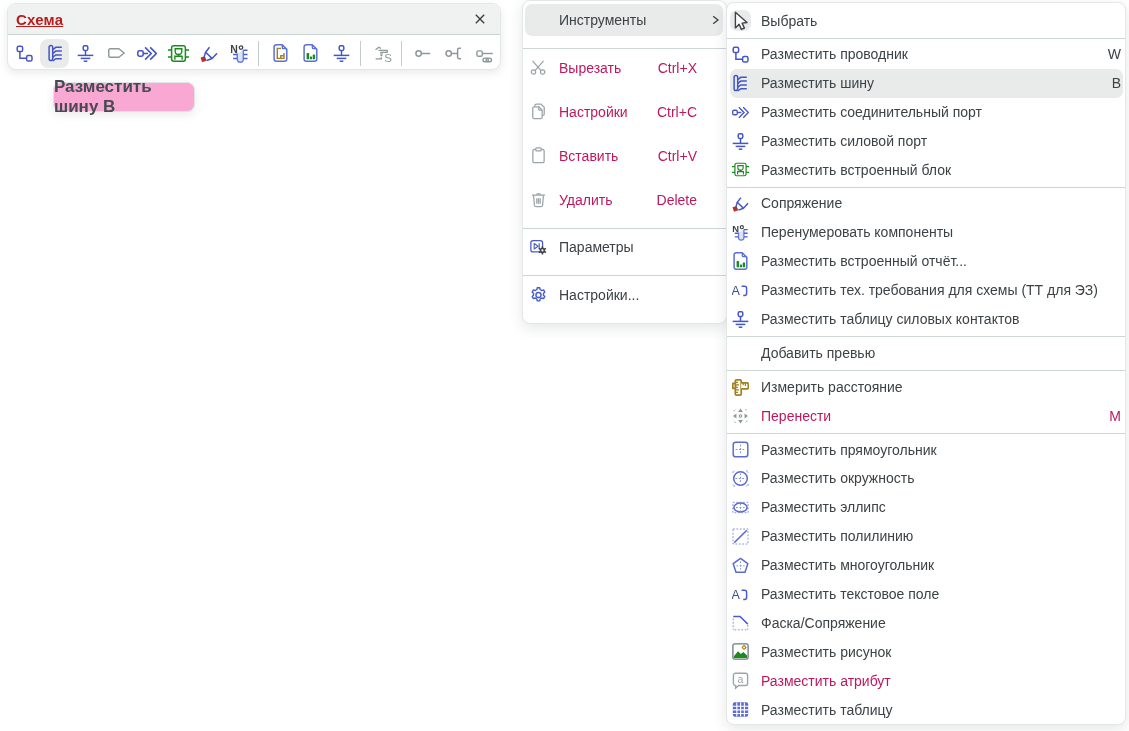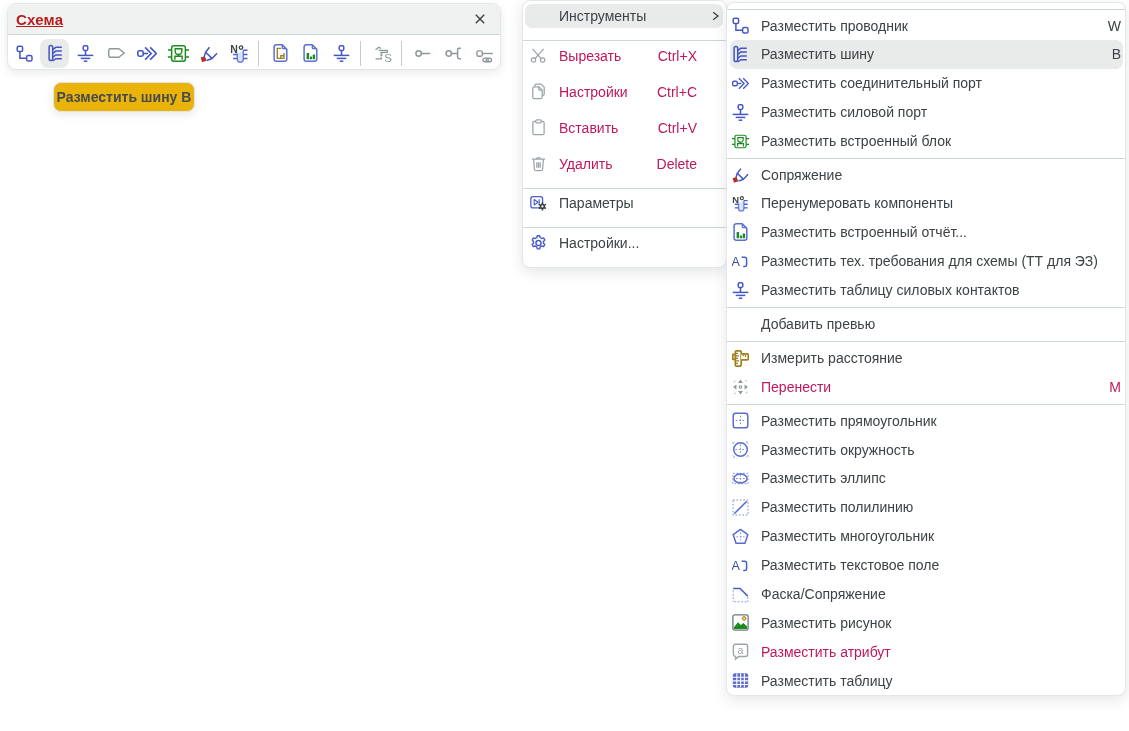--- a/index.html
+++ b/index.html
@@ -10,37 +10,37 @@
   #panel-h { height:31px; background:#f0f2f2; border-bottom:1px solid #ccd6d5;
     border-radius:8px 8px 0 0; display:flex; align-items:center;
     padding:0 12.5px 0 8px; }
   #panel-h .t { font-size:15px; font-weight:bold; color:#b91c1c; letter-spacing:.2px;text-decoration:underline; }
   #panel-h .x { margin-left:auto; }
   #toolbar { height:34px; display:flex; align-items:center; padding-left:1.7px; padding-top:2px; }
   .tb { width:29px; height:29px; border-radius:8px; display:flex;
     align-items:center; justify-content:center; flex:none; margin-right:1.77px; }
   .tb.sel { background:#e9ebeb; }
   .tsep { width:1px; height:25px; background:#c3cccc; flex:none; margin:0 6.5px 0 2.4px; }
-  #tip { left:53px; top:82px; width:142px; height:30px; background:#eab308;
+  #tip { left:53px; top:82px; width:142px; height:30px; background:#f9a8d4;
     border:1px solid #e0e4e4; border-radius:8px;
     box-shadow:0 3px 8px rgba(40,50,60,.10); display:flex; align-items:center;
-    justify-content:center; font-size:14px; font-weight:bold; color:#454b51; }
+    justify-content:center; font-size:17px; font-weight:bold; color:#454b51; }
   .menu { background:#fff; border:1px solid #e3e7e7; border-radius:8px;
     box-shadow:0 4px 14px rgba(40,50,60,.12); }
   .mi { display:flex; align-items:center; position:relative;
     font-size:14px; color:#3c4246; border-radius:7px; }
   .mi.hl { background:#e9ebeb; }
   .mi .ic { width:17px; height:22px; flex:none; display:flex; align-items:center;
     justify-content:center; }
   .mi .lbl { white-space:nowrap; }
   .mi .sc { margin-left:auto; white-space:nowrap; }
   .mi.dis { color:#be185d; }
   .msep { height:1px; background:#ccd6d5; }
   #menu1 { left:522px; top:-0.5px; width:205px; padding:3.4px 0 0 0; }
-  #menu1 .mi { height:24px; margin:0 3px 12px 2px; padding-left:5px; }
+  #menu1 .mi { height:32px; margin:0 3px 12px 2px; padding-left:5px; }
   #menu1 .mi .ic { margin-right:12px; }
   #menu1 .mi .sc { margin-right:26px; }
   #menu1 .msep { margin:2.8px 0; }
   #menu1 .arrow { position:absolute; right:2px; top:50%; transform:translateY(-50%); }
   #menu2 { left:726px; top:2px; width:400px; padding:3.5px 0 0 0; }
   #menu2 .mi { height:28.9px; margin:0 2.5px; padding-left:2px; }
   #menu2 .mi .ic { margin-right:12.5px; }
   #menu2 .mi .sc { margin-right:1.5px; }
   #menu2 .mi.noic { padding-left:31.5px; }
   #menu2 .msep { margin:2.3px 0 1.3px 0; }
@@ -307,20 +307,30 @@
           <g fill="none" stroke="#4a5cc9" stroke-width="1.5">
             <path d="M7.7 1.3 h2.6 l.45 2 a5.9 5.9 0 0 1 1.7 1 l1.95 -.65 1.3 2.25 -1.5 1.4 a6 6 0 0 1 0 1.9 l1.5 1.4 -1.3 2.25 -1.95 -.65 a5.9 5.9 0 0 1 -1.7 1 l-.45 2 h-2.6 l-.45 -2 a5.9 5.9 0 0 1 -1.7 -1 l-1.95 .65 -1.3 -2.25 1.5 -1.4 a6 6 0 0 1 0 -1.9 l-1.5 -1.4 1.3 -2.25 1.95 .65 a5.9 5.9 0 0 1 1.7 -1 z" stroke-linejoin="round"></path>
             <circle cx="9" cy="9" r="2.7"></circle>
           </g>
         </svg>
       </span>
       <span class="lbl">Настройки...</span>
     </div>
   </div>
 <div id="menu2" class="menu abs">
+    <div class="mi">
+      <span class="ic">
+        <span class="icbox">
+          <svg width="21" height="21" viewBox="0 0 21 21">
+            <path d="M5.4 2.3 V17.9 L9.1 14.3 L11.4 19.4 L14.4 18.0 L12.1 13.1 L17.0 12.5 Z" fill="#fff" stroke="#3c4448" stroke-width="1.4" stroke-linejoin="round"></path>
+          </svg>
+        </span>
+      </span>
+      <span class="lbl">Выбрать</span>
+    </div>
     <div class="msep"></div>
     <div class="mi">
       <span class="ic">
         <svg width="17" height="17" viewBox="0 0 17 17">
           <g fill="none" stroke="#4456c6" stroke-width="1.5">
             <path d="M3.9 6.7 V13.2 H10.9"></path>
             <rect x="1.2" y="1.2" width="5.4" height="5.4" rx="1.6"></rect>
             <rect x="10.6" y="10.6" width="5.4" height="5.4" rx="1.6"></rect>
           </g>
         </svg>

